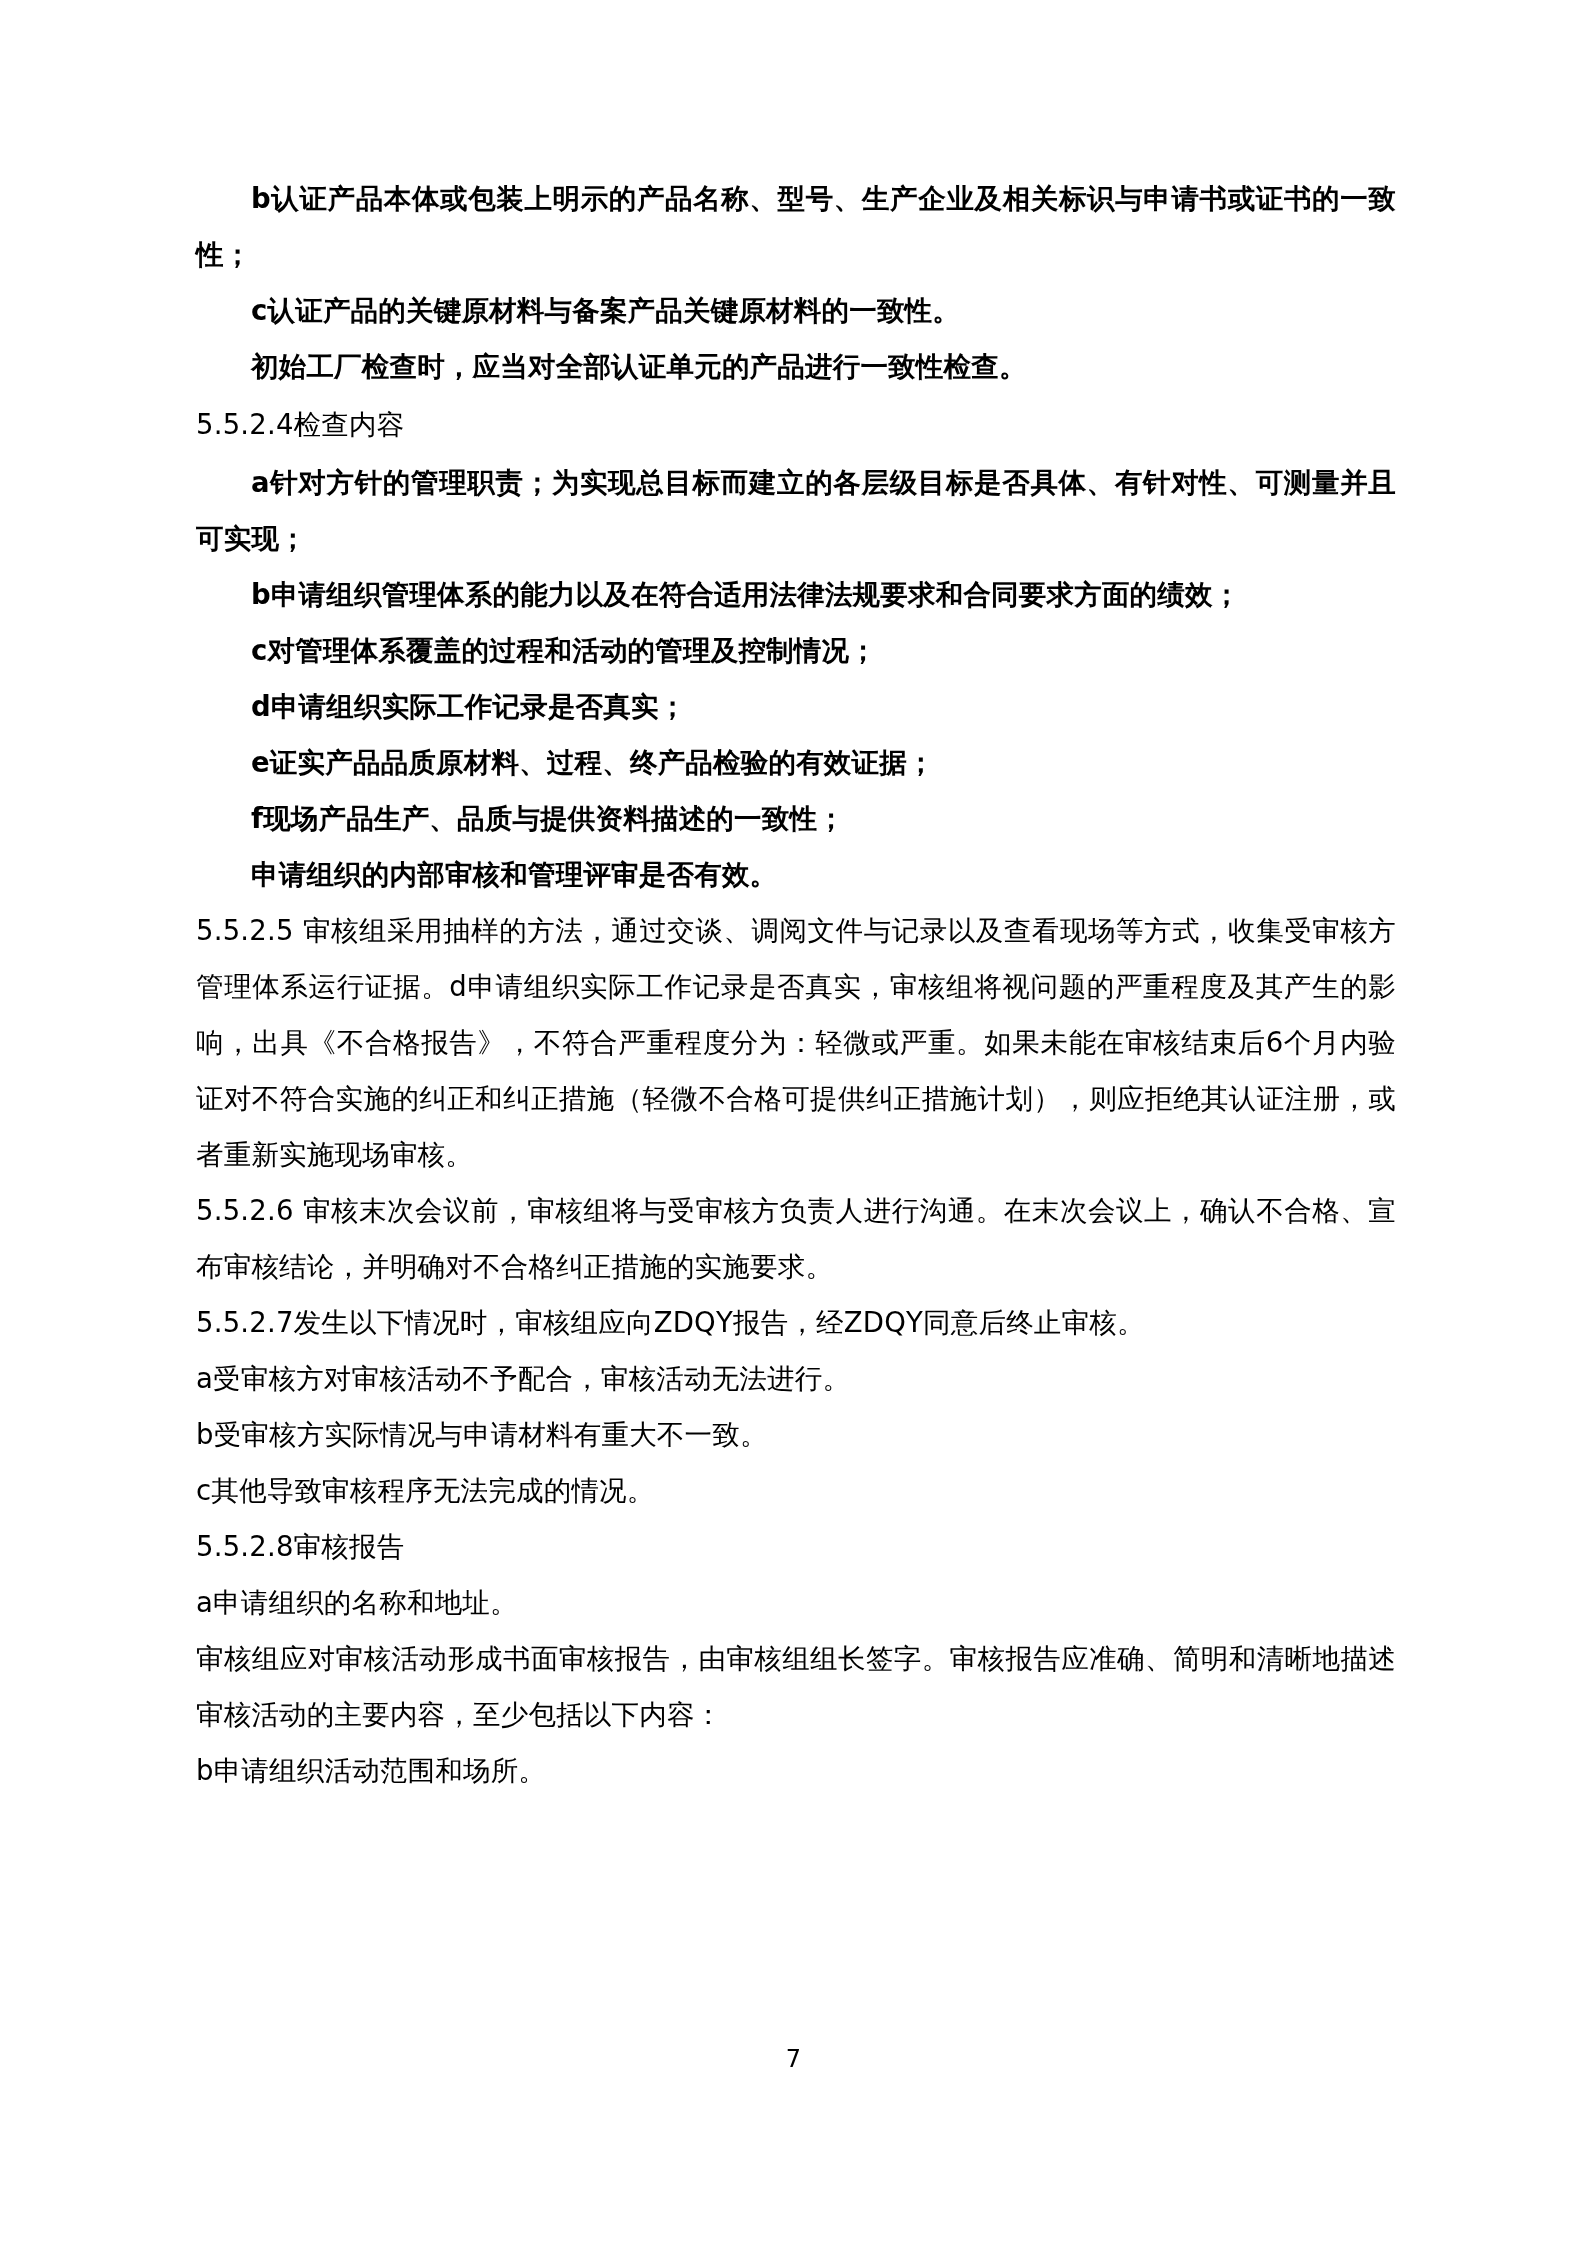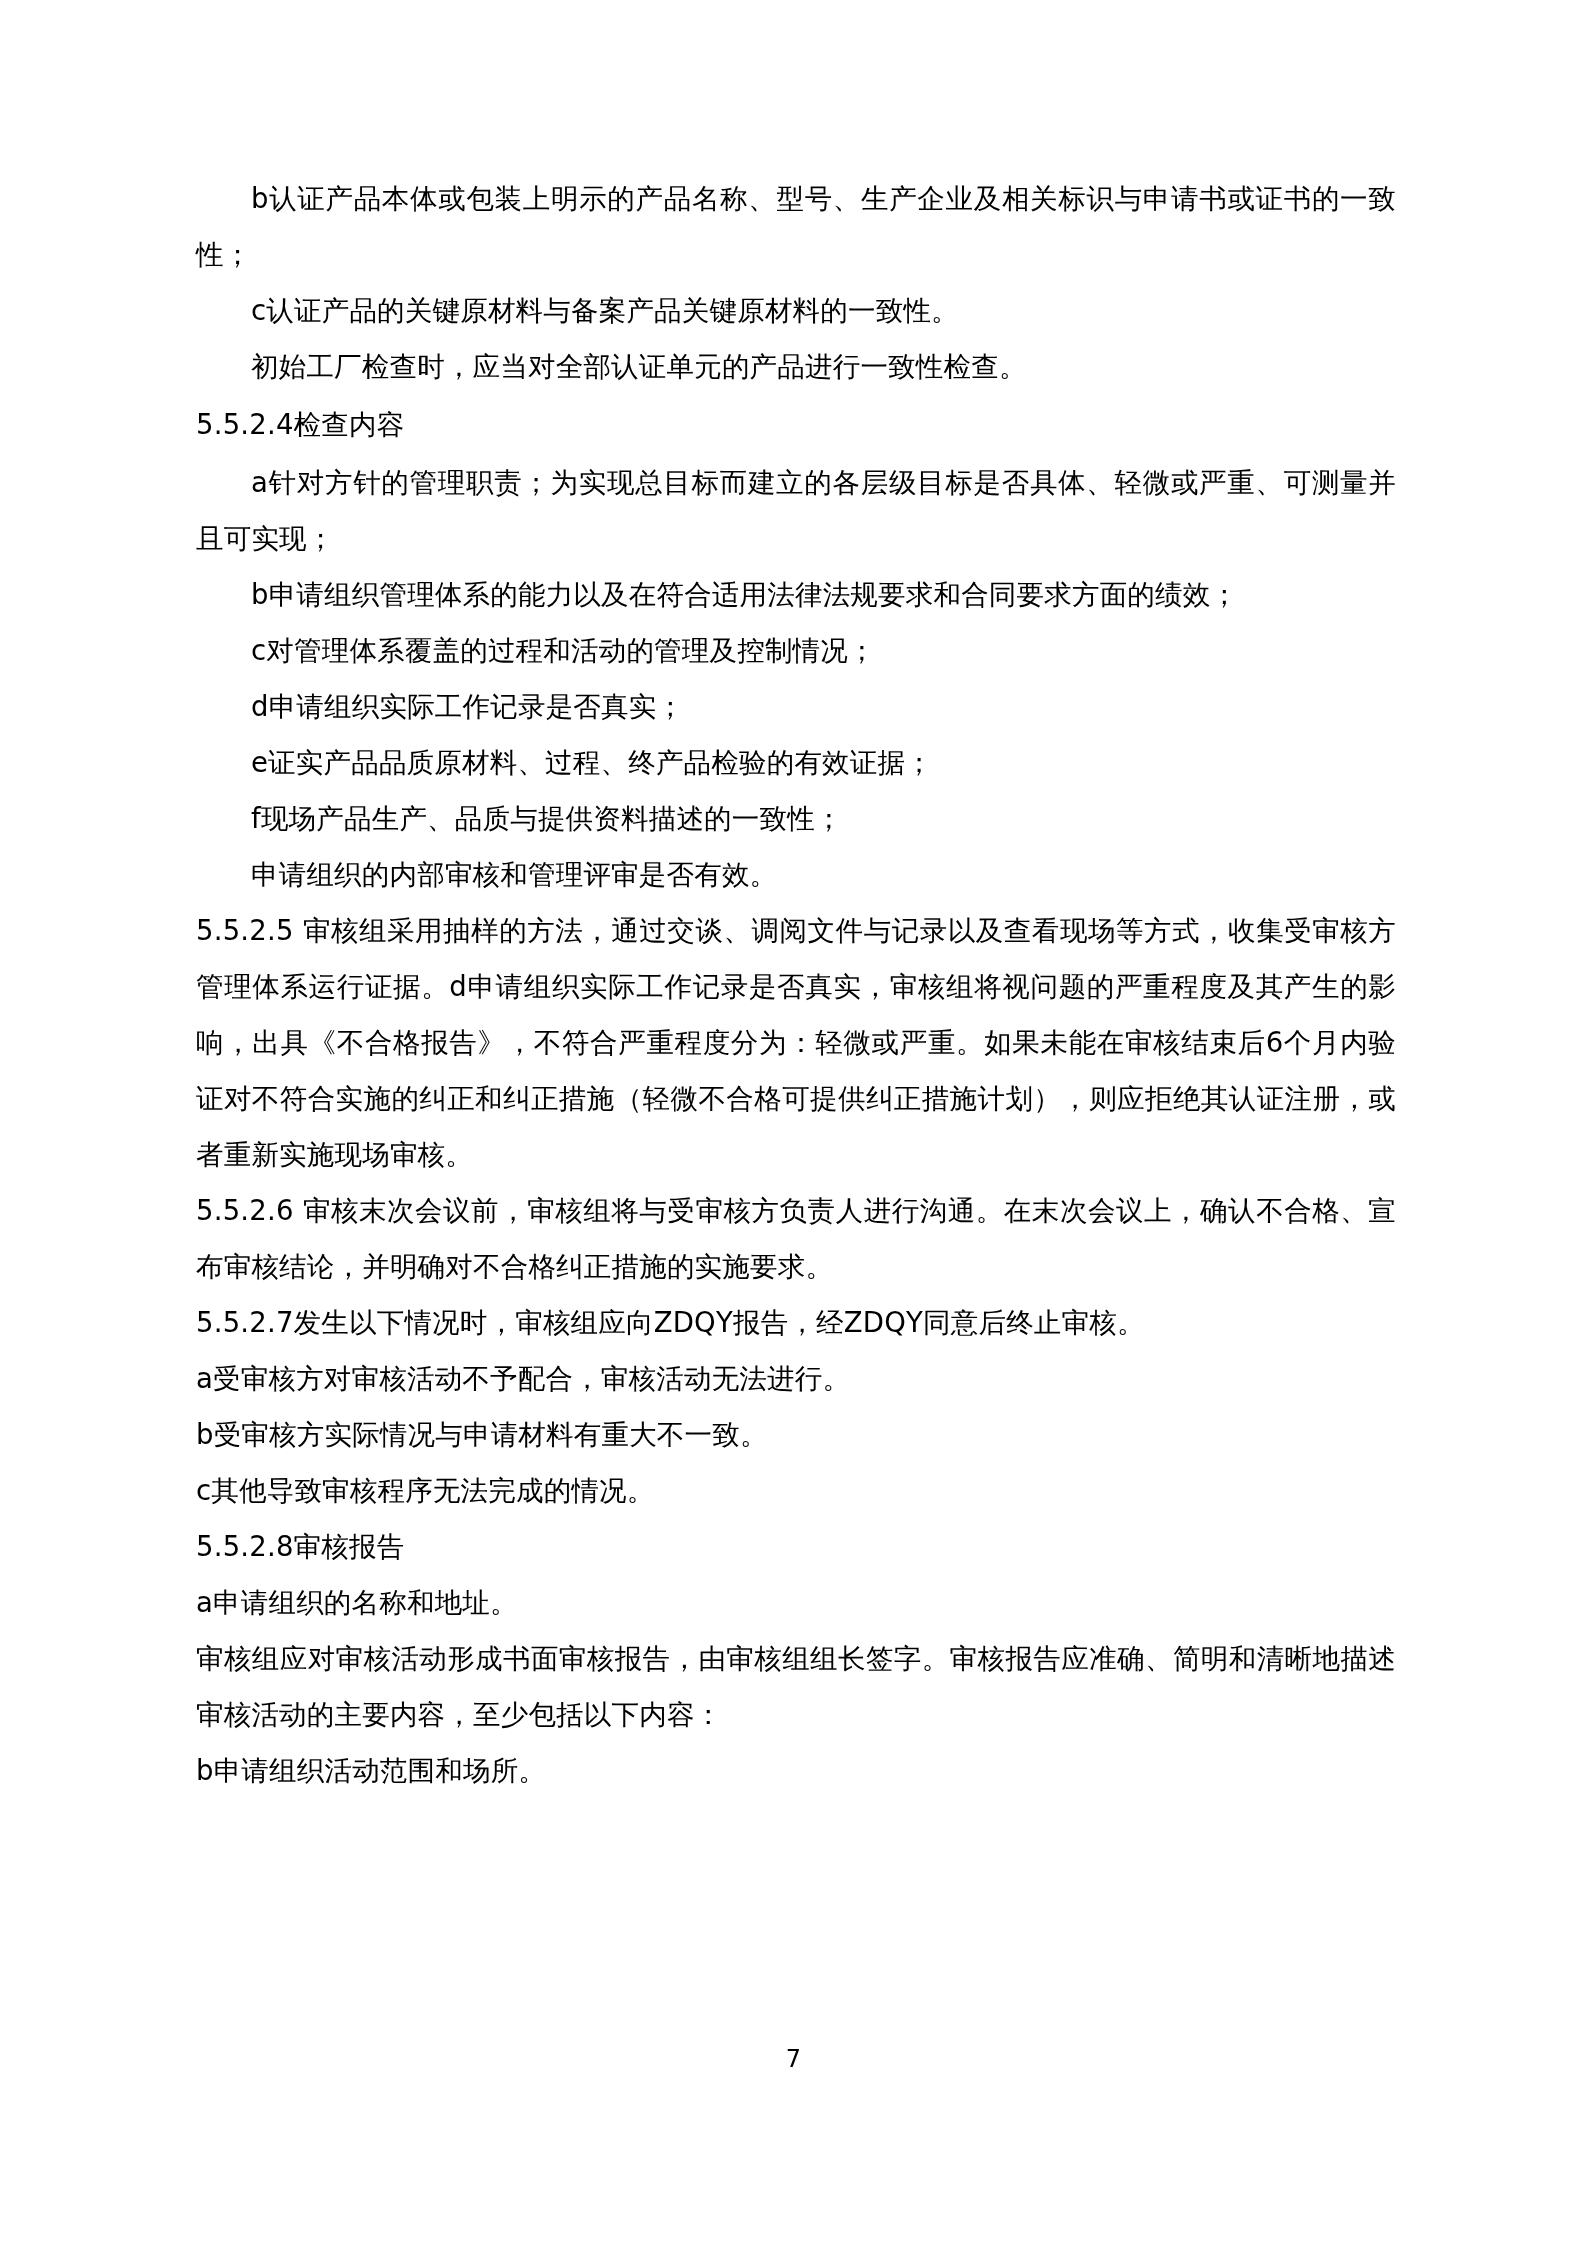--- a/index.html
+++ b/index.html
@@ -25,20 +25,21 @@
   p {
     margin: 0 0 0 0;
     font-size: 27.5px;
     line-height: 56px;
     text-align: justify;
     text-justify: inter-ideograph;
     letter-spacing: 0.2px;
   }
   p.indent {
     text-indent: 55px;
+    font-weight: bold;
   }
   p.heading {
     font-weight: normal;
     font-size: 27.5px;
     line-height: 60px;
   }
   .page-number {
     position: absolute;
     left: 0;
     right: 0;
@@ -51,21 +52,21 @@
 </style>
 </head>
 <body>
 
 <div class="page">
   <div class="content">
     <p class="indent">b认证产品本体或包装上明示的产品名称、型号、生产企业及相关标识与申请书或证书的一致性；</p>
     <p class="indent">c认证产品的关键原材料与备案产品关键原材料的一致性。</p>
     <p class="indent">初始工厂检查时，应当对全部认证单元的产品进行一致性检查。</p>
     <p class="heading">5.5.2.4检查内容</p>
-    <p class="indent">a针对方针的管理职责；为实现总目标而建立的各层级目标是否具体、轻微或严重、可测量并且可实现；</p>
+    <p class="indent">a针对方针的管理职责；为实现总目标而建立的各层级目标是否具体、有针对性、可测量并且可实现；</p>
     <p class="indent">b申请组织管理体系的能力以及在符合适用法律法规要求和合同要求方面的绩效；</p>
     <p class="indent">c对管理体系覆盖的过程和活动的管理及控制情况；</p>
     <p class="indent">d申请组织实际工作记录是否真实；</p>
     <p class="indent">e证实产品品质原材料、过程、终产品检验的有效证据；</p>
     <p class="indent">f现场产品生产、品质与提供资料描述的一致性；</p>
     <p class="indent">申请组织的内部审核和管理评审是否有效。</p>
     <p class="plain">5.5.2.5 审核组采用抽样的方法，通过交谈、调阅文件与记录以及查看现场等方式，收集受审核方管理体系运行证据。d申请组织实际工作记录是否真实，审核组将视问题的严重程度及其产生的影响，出具《不合格报告》，不符合严重程度分为：轻微或严重。如果未能在审核结束后6个月内验证对不符合实施的纠正和纠正措施（轻微不合格可提供纠正措施计划），则应拒绝其认证注册，或者重新实施现场审核。</p>
     <p class="plain">5.5.2.6 审核末次会议前，审核组将与受审核方负责人进行沟通。在末次会议上，确认不合格、宣布审核结论，并明确对不合格纠正措施的实施要求。</p>
     <p class="plain">5.5.2.7发生以下情况时，审核组应向ZDQY报告，经ZDQY同意后终止审核。</p>
     <p class="plain">a受审核方对审核活动不予配合，审核活动无法进行。</p>

